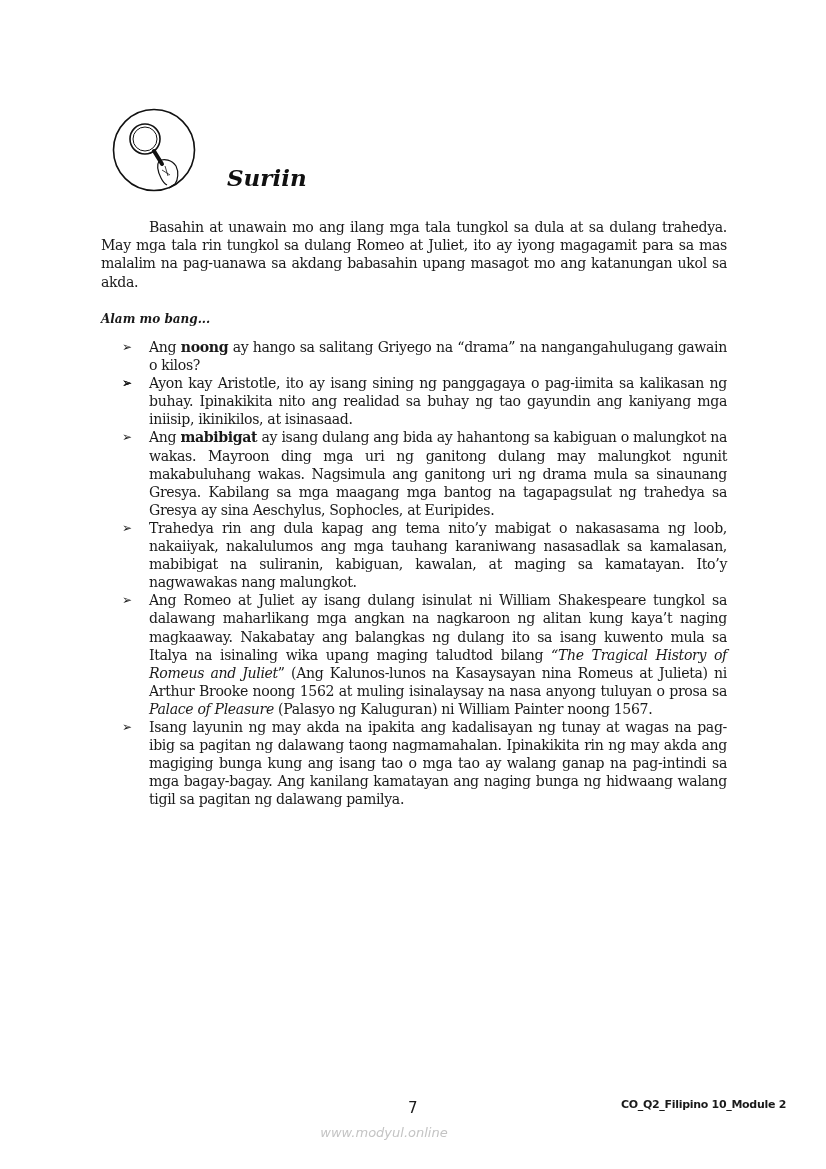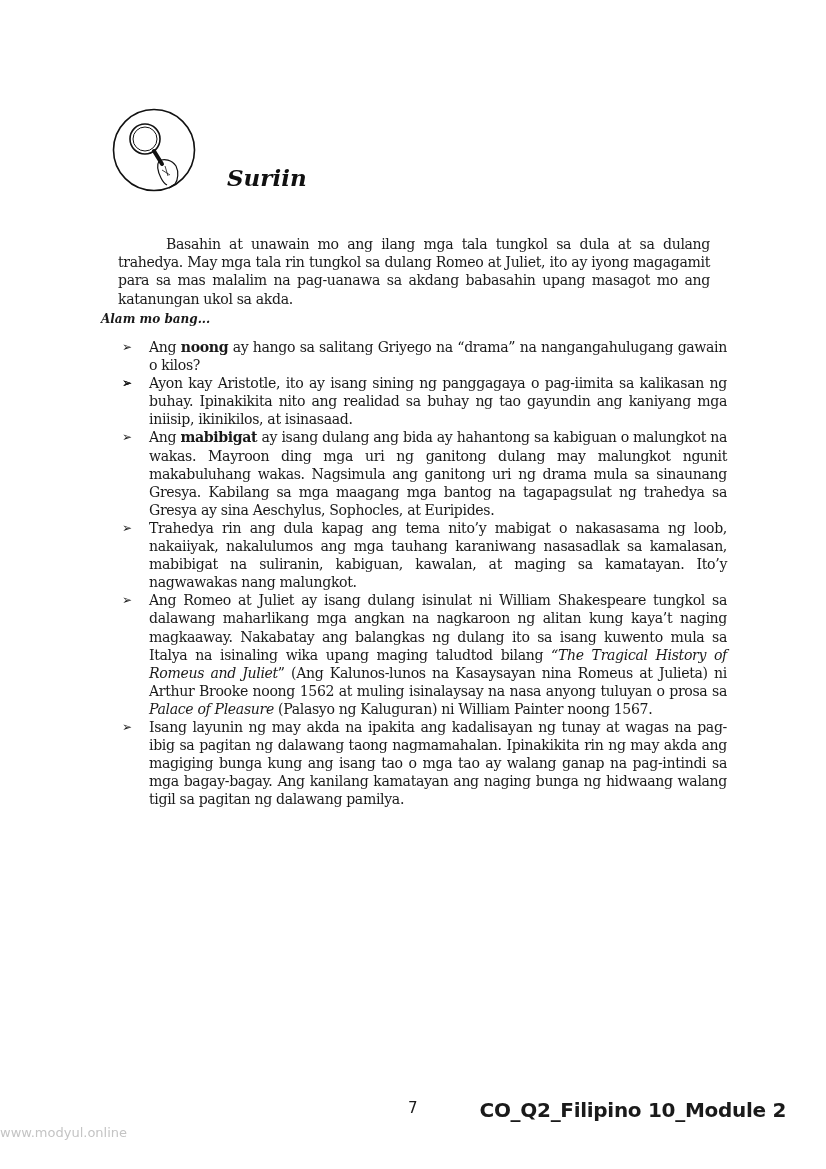--- a/index.html
+++ b/index.html
@@ -14,21 +14,21 @@
     .section-title {
       position: absolute; left: 227px; top: 136px;
       font-family: "DejaVu Serif", serif; font-weight: bold; font-style: italic;
       font-size: 23px; color: #111; margin-top: 28px;
     }
     .intro {
       position: absolute; left: 101px; top: 218px; width: 626px;
       font-size: 14.1px; line-height: 18.2px; text-align: justify;
       font-family: "DejaVu Serif", serif; letter-spacing: -0.35px;
     }
-    .intro p { margin: 17px; text-indent: 48px; }
+    .intro p { margin: 0; text-indent: 48px; }
     .subhead {
       position: absolute; left: 101px; top: 312px;
       font-weight: bold; font-style: italic; font-size: 12px;
       font-family: "DejaVu Serif", serif;
     }
     .bullets {
       position: absolute; left: 122px; top: 338px; width: 605px;
       margin: 0; padding: 0; list-style: none;
       font-size: 14.1px; line-height: 18.1px; text-align: justify;
       font-family: "DejaVu Serif", serif; letter-spacing: -0.35px;
@@ -37,26 +37,26 @@
     .bullets .arrow {
       position: absolute; left: 0; top: 0; font-size: 12px;
       font-family: "DejaVu Sans", sans-serif;
     }
     .bullets b { font-weight: bold; }
     .footer-page {
       position: absolute; left: 408px; top: 1099px; font-size: 15px;
       font-family: "DejaVu Sans", sans-serif;
     }
     .footer-module {
-      position: absolute; right: 40px; top: 1098px; font-size: 20px; font-weight: bold;
+      position: absolute; right: 40px; top: 1098px; font-size: 11px; font-weight: bold;
       font-family: "DejaVu Sans", sans-serif; letter-spacing: -0.3px;
     }
     .watermark {
-      position: absolute; left: 0; width: 768px; text-align: left; top: 1125px;
-      font-size: 13px; color: #c4c4c4; font-family: "DejaVu Sans", sans-serif;
+      position: absolute; left: 0; width: 768px; text-align: center; top: 1125px;
+      font-size: 13px; color: #c4c4c4; font-family: "DejaVu Sans", sans-serif; font-style: italic;
     }
   </style>
 </head>
 <body>
 
 <div class="header-icon">
   <svg width="84" height="84" viewBox="0 0 84 84">
     <circle cx="42" cy="42" r="40.5" fill="none" stroke="#111" stroke-width="1.6"></circle>
     <circle cx="33" cy="31" r="15" fill="none" stroke="#111" stroke-width="1.6"></circle>
     <circle cx="33" cy="31" r="12" fill="none" stroke="#111" stroke-width="1"></circle>

